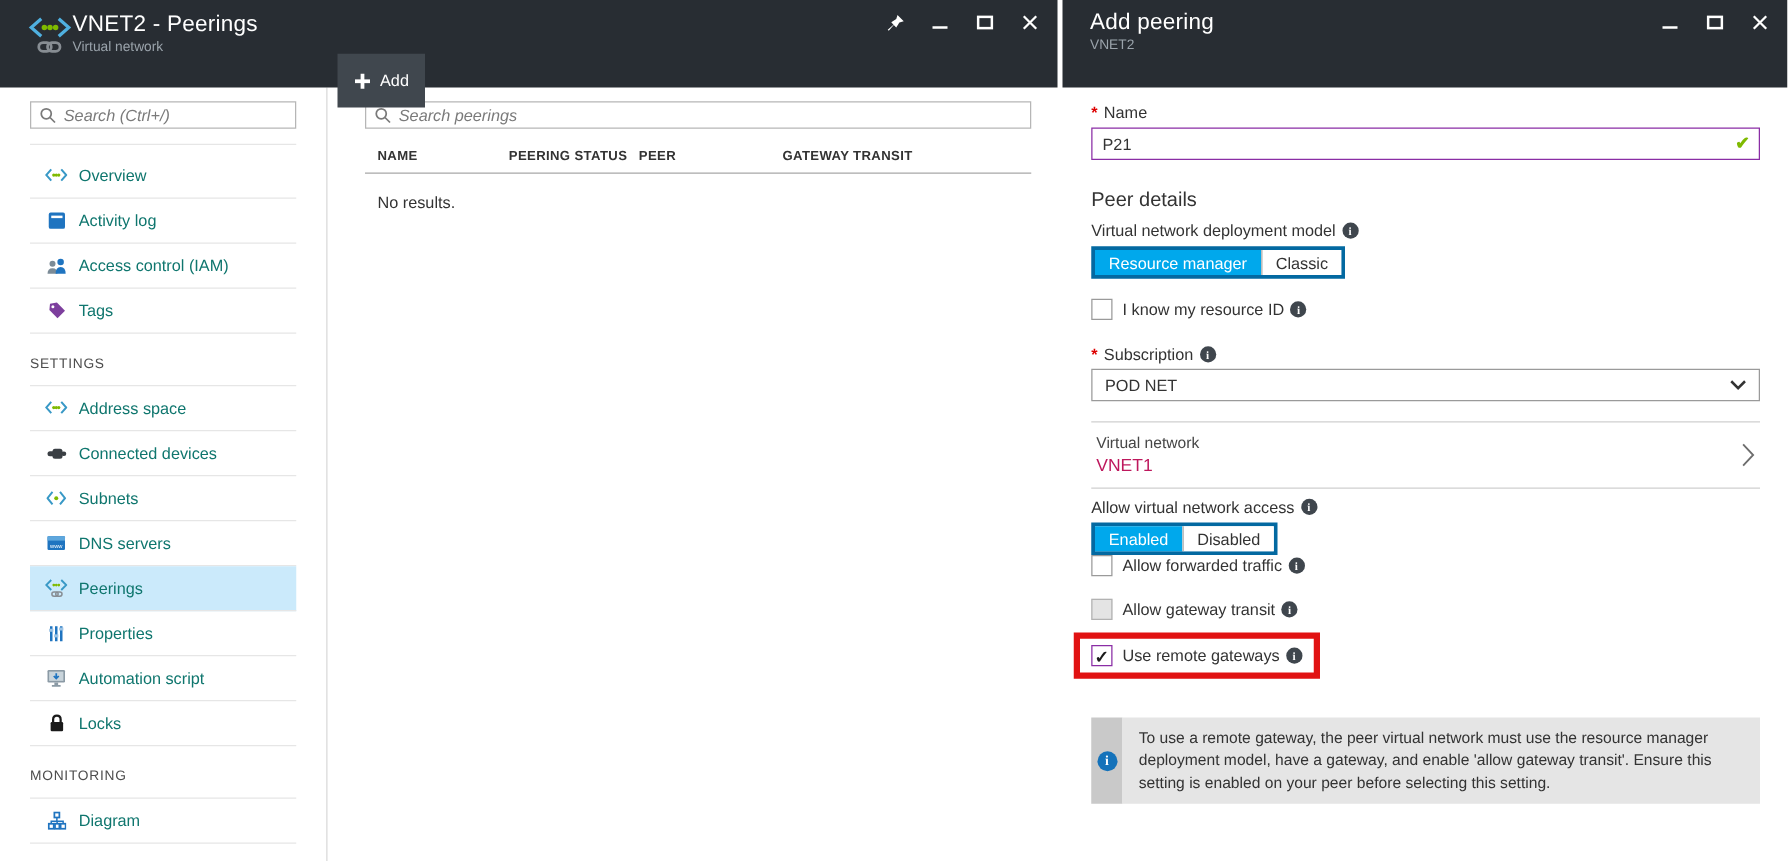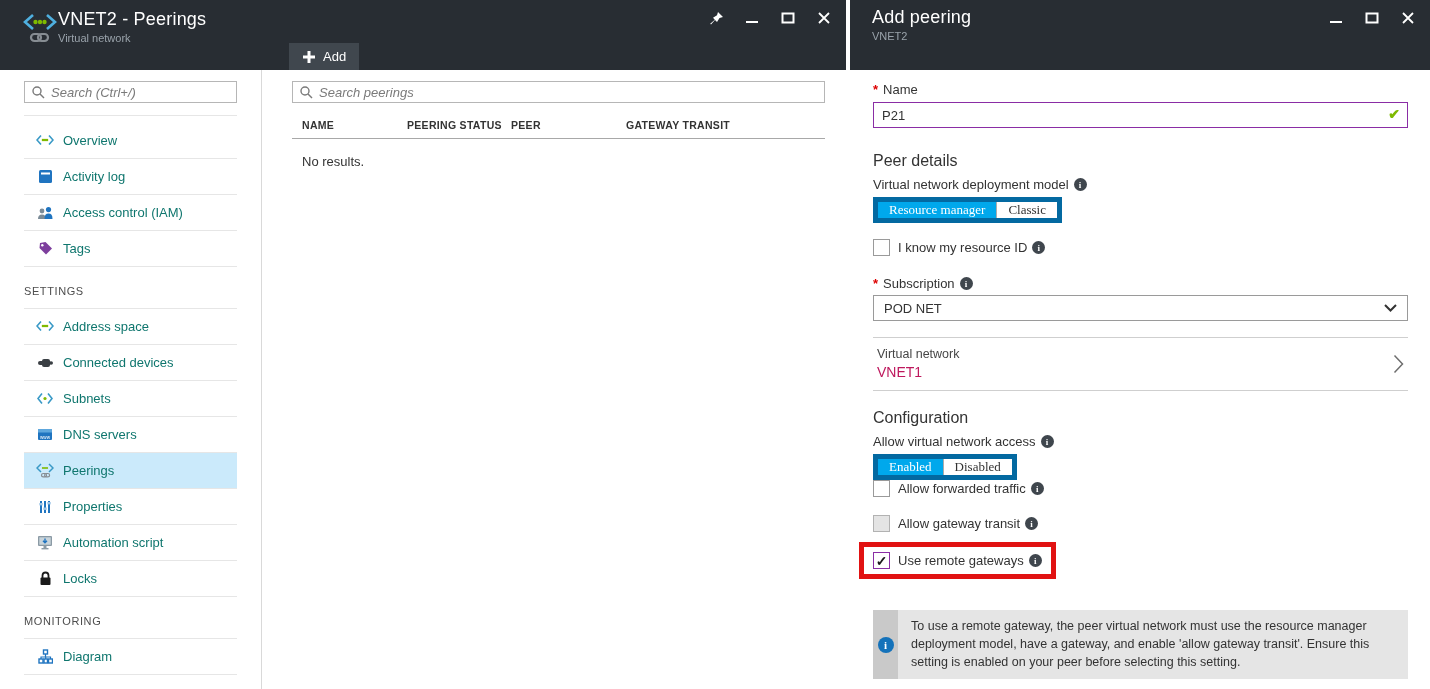--- a/index.html
+++ b/index.html
@@ -15,21 +15,21 @@
   
   .hdr { position:relative; height:70px; background:#282d33; flex:0 0 70px; }
   .hdr-title-wrap { position:absolute; left:22px; top:9px; display:flex; }
   .hdr-icon { margin-top:3px; }
   .hdr-title { color:#fff; font-size:18px; font-weight:400; letter-spacing:.2px; }
   .hdr-sub { color:#9aa3ab; font-size:11px; margin-top:2px; }
   .hdr-title-wrap.simple { top:7px; }
   .win-controls { position:absolute; top:10px; right:14px; display:flex; gap:20px; align-items:center; }
   .win-btn { width:16px; height:16px; display:flex; align-items:center; justify-content:center; cursor:pointer; }
 
-  .add-btn { position:absolute; left:289px; top:43px; height:27px; background:#40474e;
+  .add-btn { position:absolute; left:270px; top:43px; height:43px; background:#40474e;
     display:flex; align-items:center; gap:7px; padding:0 13px; cursor:pointer; }
   .add-btn span { color:#fff; font-size:13px; }
 
   
   .lb-body { display:flex; flex:1; min-height:0; }
   .sidebar { width:262px; border-right:1px solid #d9d9d9; padding-top:11px; }
   .searchbox { margin:0 24px; height:22px; border:1px solid #b6b6b6; background:#fff;
     display:flex; align-items:center; padding:0 6px; gap:6px; }
   .searchbox input { border:0; outline:0; flex:1; font-size:13px; font-family:"Liberation Sans",sans-serif; color:#333; background:transparent; }
   .searchbox input::placeholder { font-style:italic; color:#7a7a7a; }
@@ -57,21 +57,21 @@
   
   .rb-content { flex:1; padding:12px 22px 0 23px; }
   .field-label { font-size:13px; color:#333; display:flex; align-items:center; gap:5px; }
   .req { color:#dd0000; font-size:13px; font-weight:bold; }
   .name-input-wrap { margin-top:5px; position:relative; }
   .name-input { width:100%; height:26px; border:1px solid #8a2da5; padding:0 26px 0 8px;
     font-size:13px; color:#333; font-family:"Liberation Sans",sans-serif; outline:0; }
   .valid-check { position:absolute; right:8px; top:4px; color:#7fba00; font-size:14px; font-weight:bold; }
   .section-h { margin-top:24px; font-size:16px; color:#333; font-weight:400; }
   .sub-label { margin-top:7px; }
-  .toggle { margin-top:5px; display:inline-flex; border:5px solid #0369a1; height:26px;font-family:Liberation Serif, serif; }
+  .toggle { margin-top:5px; display:inline-flex; border:3px solid #0369a1; height:26px; }
   .toggle .opt { padding:0 11px; display:flex; align-items:center; font-size:13px; cursor:pointer; }
   .toggle .opt.on { background:#00a8ec; color:#fff; }
   .toggle .opt.off { background:#fff; color:#333; border-left:1px solid #ababab; }
   .cb-row { display:flex; align-items:center; gap:8px; }
   .cb { width:17px; height:17px; border:1px solid #9a9a9a; background:#fff; flex:0 0 17px;
     display:flex; align-items:center; justify-content:center; cursor:pointer; }
   .cb.disabled { background:#e4e4e4; border-color:#b2b2b2; }
   .cb.checked { border-color:#8a2da5; }
   .cb .mark { font-size:14px; font-weight:bold; color:#1a1a1a; line-height:1; }
   .cb-label { font-size:13px; color:#333; display:flex; align-items:center; gap:5px; }
@@ -414,21 +414,20 @@
           <div class="picker-value">VNET1</div>
         </div>
         <svg width="11" height="20" viewBox="0 0 11 20">
             <polyline points="1.5,1.5 9.5,10 1.5,18.5" fill="none" stroke="#6e6e6e" stroke-width="1.5"></polyline>
           </svg>
       </div>
 
       <div class="hdiv" style="margin-top:0"></div>
 
       
-      <div class="section-h" style="margin-top:18px">Configuration</div>
       <div class="field-label sub-label">
         <span>Allow virtual network access</span>
         <span class="info-dot">i</span>
       </div>
       <div class="toggle">
         <div class="opt on">Enabled</div>
         <div class="opt off">Disabled</div>
       </div>
 
       <div class="cb-row mt15">

